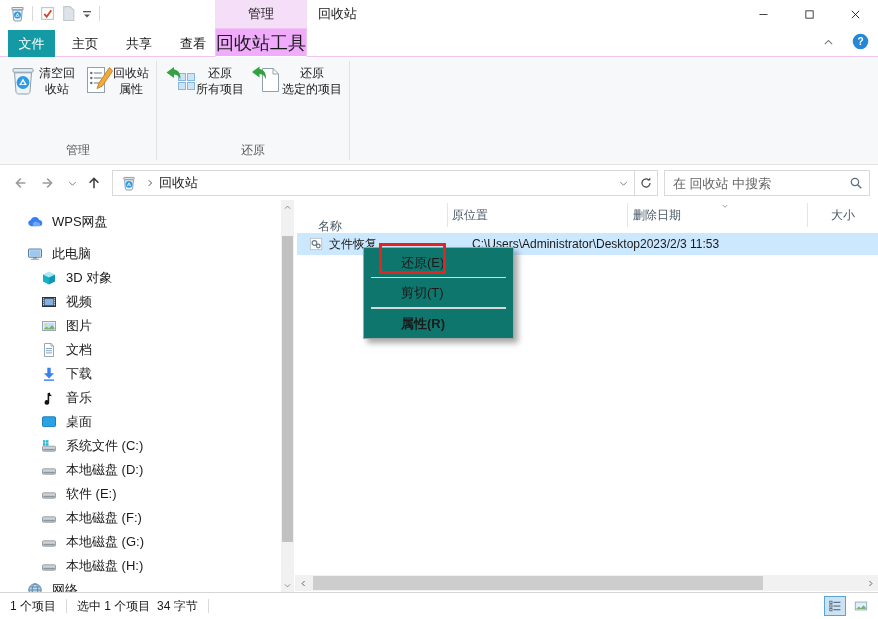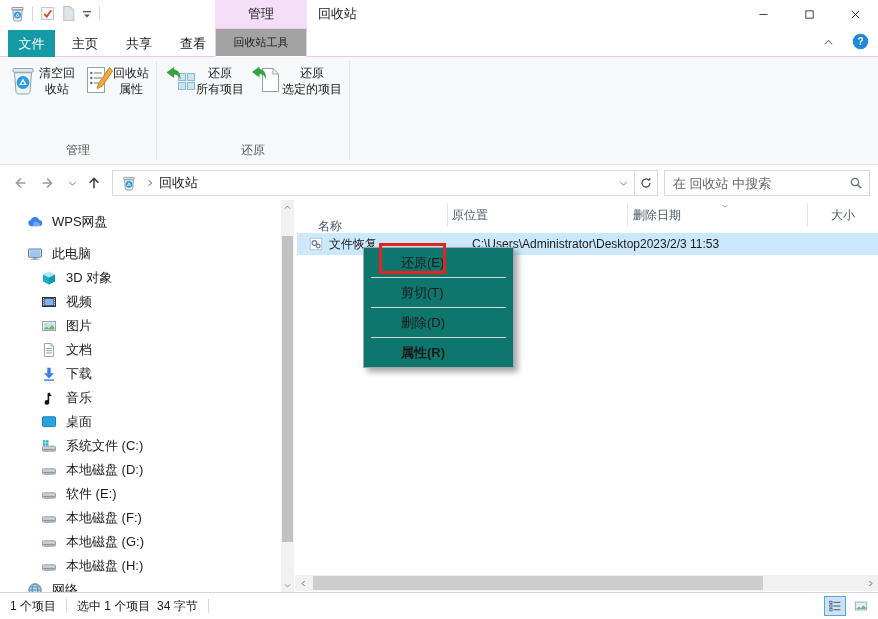--- a/index.html
+++ b/index.html
@@ -21,22 +21,22 @@
 .win-btn{width:46px;height:28px;display:flex;align-items:center;justify-content:center}
 .win-btn .ic{width:13px;height:13px}
 
 
 .tabrow{position:absolute;left:0;top:28px;width:878px;height:29px;background:#fff;
   border-bottom:1px solid #f0c6ee}
 .tab{height:27px;display:flex;align-items:center;justify-content:center;font-size:13px}
 .file-tab{position:absolute;left:8px;top:2px;width:47px;background:#149aa5;color:#fff}
 .plain-tabs{position:absolute;left:58px;top:2px;display:flex}
 .plain-tabs .tab{padding:0 14px}
-.tool-tab{position:absolute;left:215px;top:0;width:92px;height:29px;background:#a3a3a3;
-  border:1px solid #f0c6ee;border-bottom:1px solid #fff;z-index:2;font-size:11px;
+.tool-tab{position:absolute;left:215px;top:0;width:92px;height:29px;background:#f0abfc;
+  border:1px solid #f0c6ee;border-bottom:1px solid #fff;z-index:2;font-size:18px;
   display:flex;align-items:center;justify-content:center}
 .collapse-btn{position:absolute;right:42px;top:8px;width:15px;height:13px}
 .help-btn{position:absolute;right:9px;top:5px;width:17px;height:17px}
 
 
 .ribbon{position:absolute;left:0;top:57px;width:878px;height:108px;background:#f7f8f9;
   border-bottom:1px solid #e3e3e3;display:flex;align-items:stretch}
 .rib-group{display:flex;flex-direction:column;padding:3px 4px 0}
 .rib-buttons{flex:1;display:flex;align-items:flex-start;justify-content:center}
 .rib-btn{min-width:44px;padding:4px 3px 2px;display:flex;flex-direction:row;align-items:center}
@@ -574,21 +574,20 @@
         </svg>
       </span>
     </span>
 </div>
 
 <div class="context-menu" id="context-menu">
     <div class="menu-item">还原(E)</div>
     <div class="menu-sep"></div>
     <div class="menu-item">剪切(T)</div>
     <div class="menu-sep"></div>
-    <div class="menu-item">删除(D)</div>
     <div class="menu-sep"></div>
     <div class="menu-item bold">属性(R)</div>
   </div>
 <div class="annotation"></div>
 
 <div class="statusbar">
   <span class="sb-text">1 个项目</span>
   <span class="sb-div"></span>
   <span class="sb-text">选中 1 个项目  34 字节</span>
   <span class="sb-div"></span>

